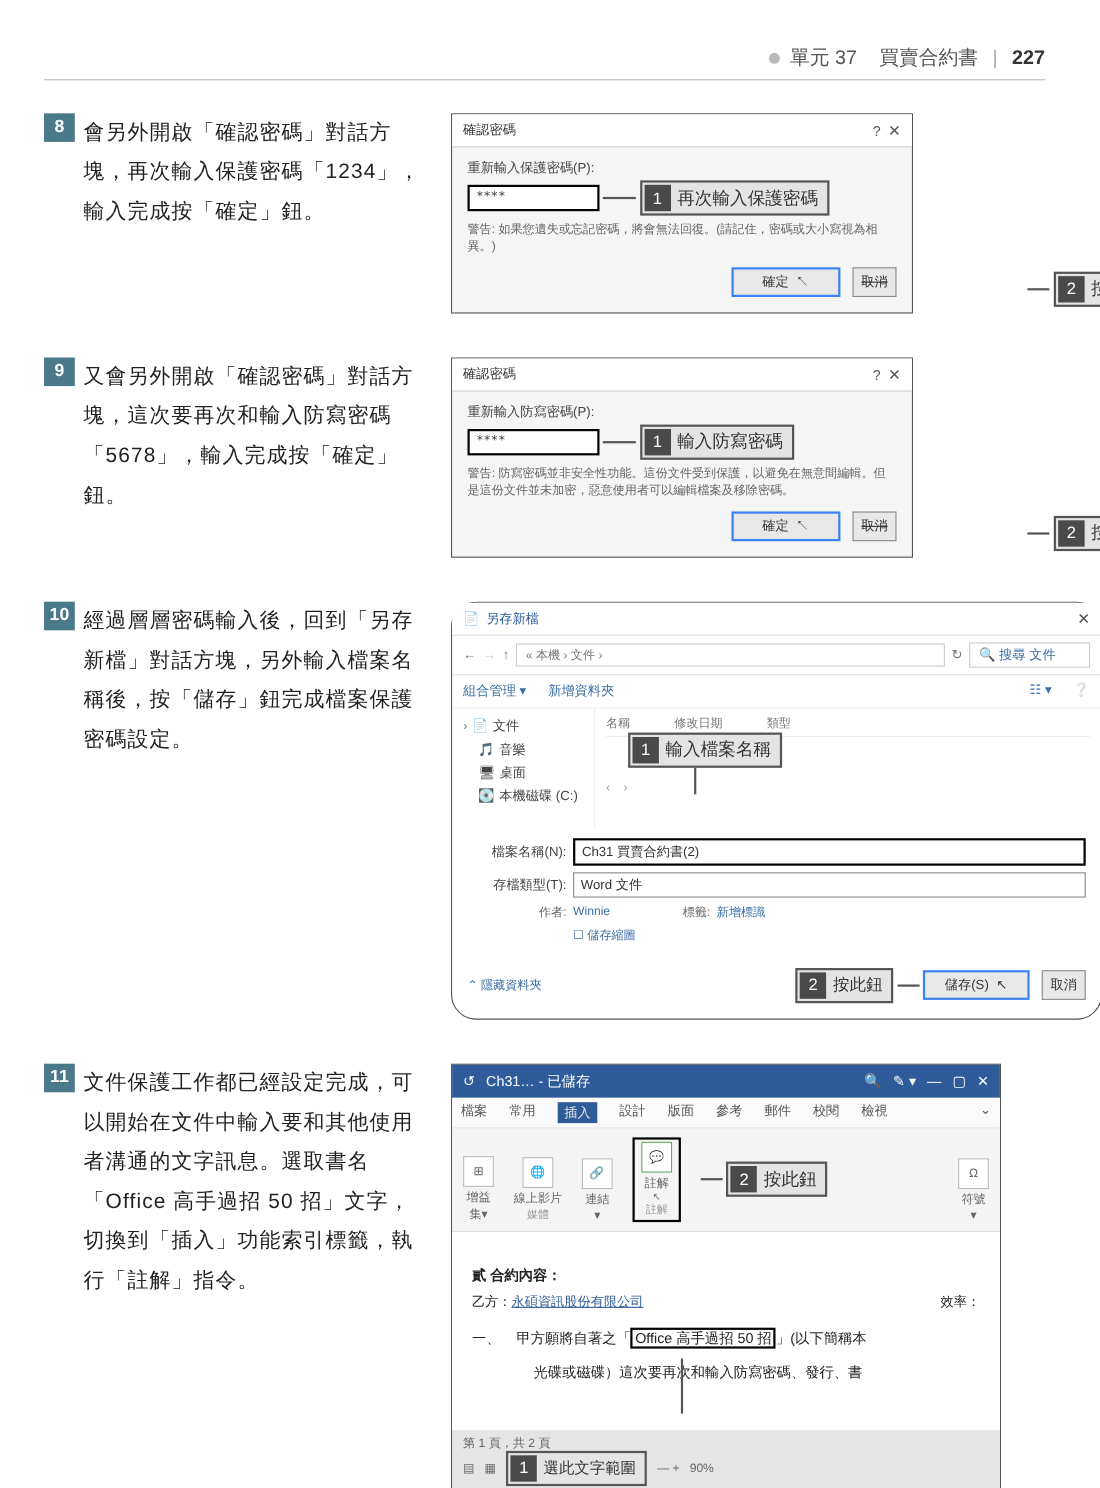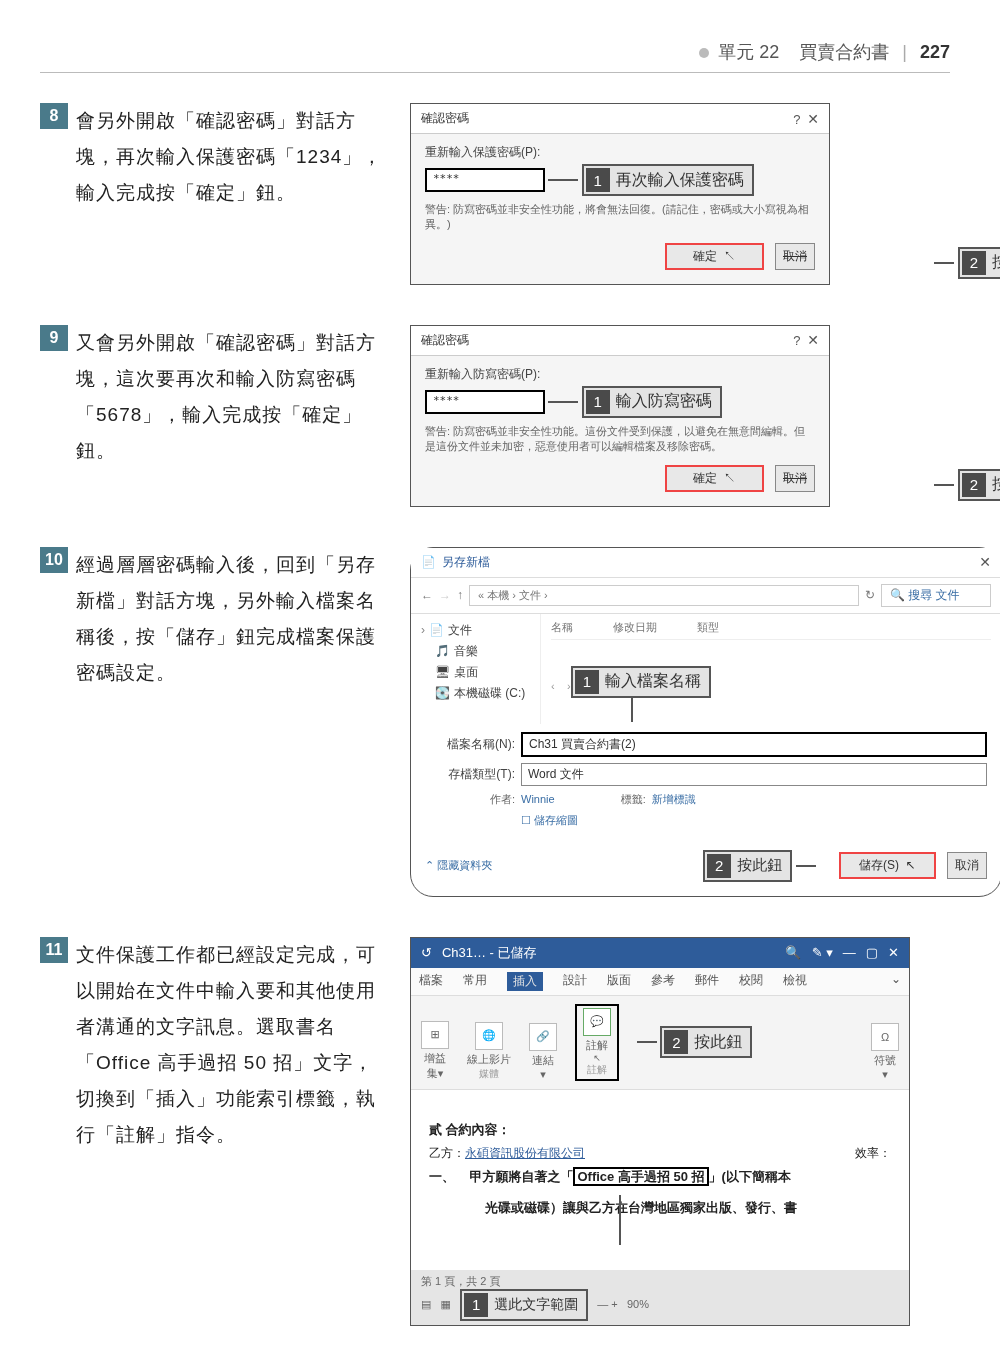--- a/index.html
+++ b/index.html
@@ -15,21 +15,21 @@
   .numbadge { flex:0 0 28px; height:26px; background:#4a7a8a; color:#fff; font-size:16px; display:flex; align-items:center; justify-content:center; font-weight:bold;}
   .desc { font-size: 19px; line-height: 1.9; color: #222; letter-spacing: 1px;}
   .dialog { border:1px solid #555; background:#f5f5f5; font-size:12px; position:relative; }
   .dialog .titlebar { background:#fff; padding:6px 10px; display:flex; justify-content:space-between; align-items:center; border-bottom:1px solid #ccc;}
   .dialog .body { padding:10px 14px 14px 14px; }
   .dialog label { display:block; margin-bottom:3px; color:#444;}
   .pwdinput { border:2px solid #000; width:120px; height:24px; padding:2px 6px; font-family:monospace; font-size:11px; display:inline-block; background:#fff; vertical-align:middle;}
   .warn { font-size:11px; color:#666; margin-top:6px; line-height:1.4;}
   .btnrow { text-align:right; margin-top:10px;}
   .winbtn { border:1px solid #888; background:#e8e8e8; padding:4px 7px; font-size:12px; display:inline-block; vertical-align:middle;}
-  .winbtn.ok { border:2px solid #ef4444; padding:3px 26px; margin-right:8px;margin-left:20px;}
+  .winbtn.ok { border:2px solid #3b82f6; padding:3px 26px; margin-right:8px;}
   .callout { display:inline-flex; align-items:center; background:#e4e4e4; border:2px solid #555; padding:2px 8px 2px 2px; font-size:16px; color:#333; vertical-align:middle; white-space:nowrap;}
   .callout .cn { background:#4a4a4a; color:#fff; width:24px; height:24px; display:inline-flex; align-items:center; justify-content:center; margin-right:6px; font-size:15px;}
   .connector { display:inline-block; width:30px; height:2px; background:#555; vertical-align:middle;}
   .save-dialog { border:1px solid #555; background:#fff; font-size:12px;}
   .save-dialog .sdtitle { background:#fff; color:#2e5c9a; padding:6px 10px; display:flex; align-items:center; gap:6px; border-bottom:1px solid #ddd;}
   .save-dialog .nav { padding:6px 10px; display:flex; align-items:center; gap:6px; color:#777; border-bottom:1px solid #ddd;}
   .save-dialog .nav .crumb { border:1px solid #ccc; padding:2px 8px; flex:1; font-size:11px;}
   .save-dialog .nav .search { border:1px solid #ccc; padding:2px 8px; width:110px; color:#3a6ea5;}
   .save-dialog .toolbar2 { padding:6px 10px; color:#3a6ea5; font-size:12px; display:flex; gap:20px; border-bottom:1px solid #eee;}
   .save-dialog .filearea { display:flex; height:110px;}
@@ -63,21 +63,21 @@
   .close-x { font-size:14px; color:#555;}
   .q-icon { font-size:13px; color:#555;}
   .overlay-co { position:absolute; }
 </style>
 </head>
 <body>
 
 <div class="page">
   <div class="header">
     <span class="dot"></span>
-    <span>單元 22</span>
+    <span>單元 37</span>
     &nbsp;&nbsp;
     <span>買賣合約書</span>
     <span class="sep">|</span>
     <span class="pagenum">227</span>
   </div>
 
   <div class="row">
     <div class="left">
       <div class="numbadge">8</div>
       <div class="desc">會另外開啟「確認密碼」對話方塊，再次輸入保護密碼「1234」，輸入完成按「確定」鈕。</div>
@@ -90,21 +90,21 @@
             <span><span class="q-icon">?</span>&nbsp;&nbsp;<span class="close-x">✕</span></span>
           </div>
           <div class="body">
             <label>重新輸入保護密碼(P):</label>
             <span class="pwdinput">****</span>
             <span class="connector"></span>
             <span class="callout">
                 <span class="cn">1</span>
                 <span>再次輸入保護密碼</span>
               </span>
-            <div class="warn">警告: 防寫密碼並非安全性功能，將會無法回復。(請記住，密碼或大小寫視為相異。)</div>
+            <div class="warn">警告: 如果您遺失或忘記密碼，將會無法回復。(請記住，密碼或大小寫視為相異。)</div>
             <div class="btnrow">
               <span class="winbtn ok"><span>確定</span> &nbsp;↖</span>
               <span class="winbtn" style="text-decoration:line-through;">取消</span>
             </div>
           </div>
         </div>
         <div class="overlay-co" style="right:-100px; bottom:6px;">
           <span class="connector" style="width:20px;"></span>
           <span class="callout">
               <span class="cn">2</span>
@@ -165,20 +165,26 @@
           <span>另存新檔</span>
           <span style="margin-left:auto;" class="close-x">✕</span>
         </div>
         <div class="nav">
           <span>←</span>
           <span style="color:#ccc;">→</span>
           <span>↑</span>
           <span class="crumb">« 本機 › 文件 ›</span>
           <span>↻</span>
           <span class="search">🔍 <span>搜尋 文件</span></span>
+        </div>
+        <div class="toolbar2">
+          <span>組合管理 ▾</span>
+          <span>新增資料夾</span>
+          <span style="margin-left:auto;color:#3a6ea5;">☷ ▾</span>
+          <span style="color:#3a6ea5;">❔</span>
         </div>
         <div class="filearea">
           <div class="tree">
             <div class="item">
                 <span style="color:#888;">›</span> 
                 <span class="ic-doc"></span> 
                 <span>文件</span>
               </div>
             <div class="item">
                 <span style="width:10px;"></span> 
@@ -309,24 +315,24 @@
               <div>符號</div>
               <div>▾</div>
           </div>
         </div>
         <div class="doc">
           <div style="font-weight:bold; margin-top:14px;">貳 合約內容：</div>
           <div style="display:flex;justify-content:space-between;font-size:12px;">
             <span><span>乙方：</span><u style="color:#2e5c9a;">永碩資訊股份有限公司</u></span>
             <span>效率：</span>
           </div>
-          <div style="font-size:13px; position:relative;font-weight:bold;">
+          <div style="margin-top:10px; font-size:13px; position:relative;">
             <span>一、</span>&nbsp;&nbsp;&nbsp;
             <span>甲方願將自著之「</span><span class="hl">Office 高手過招 50 招</span><span>」(以下簡稱本</span>
-            <div style="padding-left:56px; margin-top:6px;">光碟或磁碟）讓與乙方在台灣地區獨家出版、發行、書</div>
+            <div style="padding-left:56px; margin-top:6px;">光碟或磁碟）這次要再次和輸入防寫密碼、發行、書</div>
             <div style="position:absolute; left:190px; top:30px; width:2px; height:50px; background:#555;"></div>
           </div>
         </div>
         <div class="status">
           <span>第 1 頁，共 2 頁</span>
           <span>
             <span>▤ &nbsp; ▦ &nbsp;</span>
             <span class="callout" style="font-size:14px;">
                 <span class="cn">1</span>
                 <span>選此文字範圍</span>

